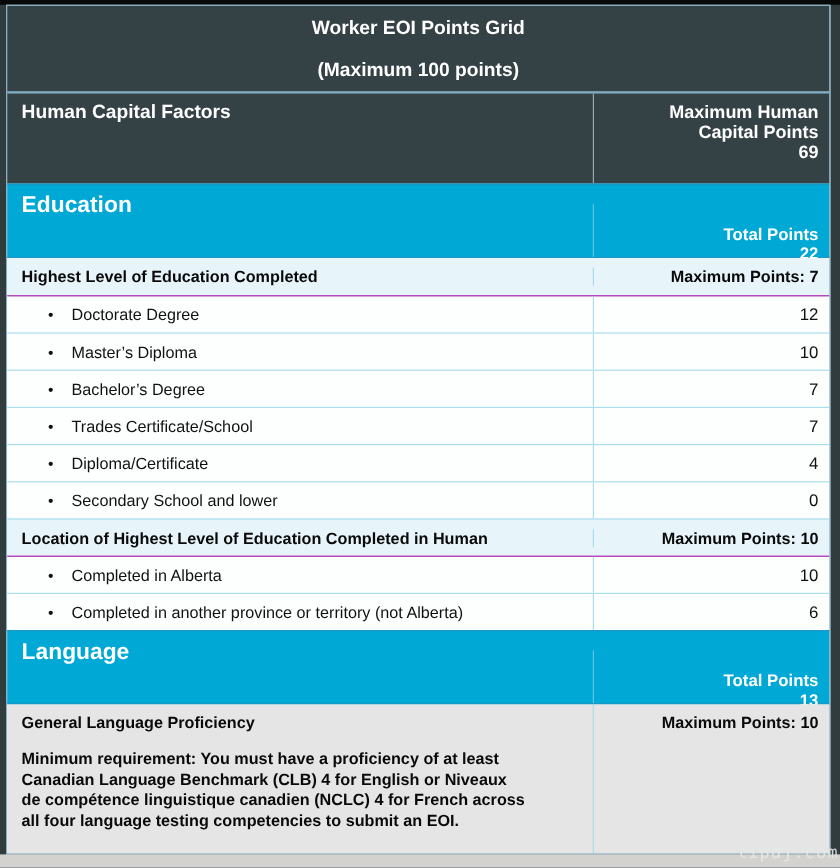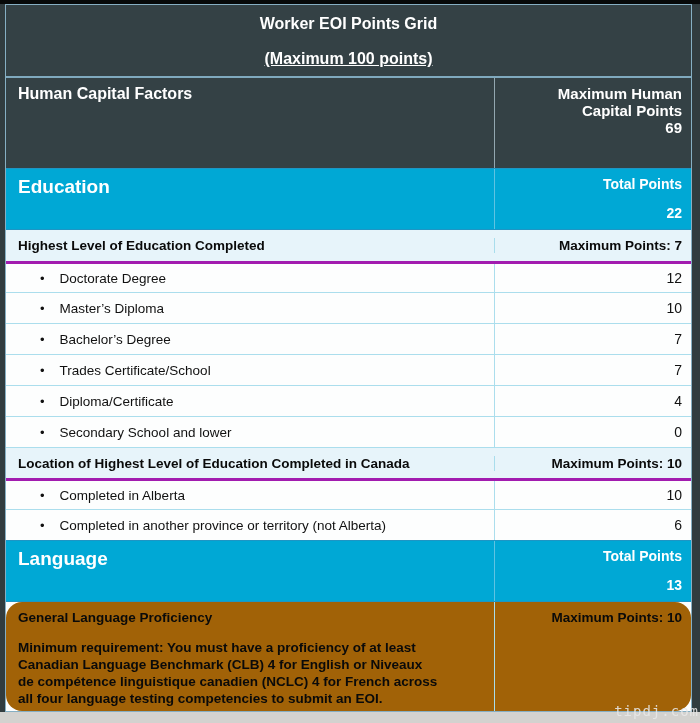--- a/index.html
+++ b/index.html
@@ -19,54 +19,54 @@
   .row { display:flex; flex:0 0 auto; box-sizing:border-box; }
   .cell { box-sizing:border-box; }
   .cell.left { flex:1 1 auto; padding-left:12px; min-width:0; }
   .cell.right { flex:0 0 197px; text-align:right; padding-right:9px; }
 
   
   .title-row {
     display:block; height:71px; background:#344145; color:#FFFFFF;
     text-align:center; font-weight:bold; font-size:16px; padding-top:10px;
   }
-  .title-row .t2 { margin-top:17px;text-decoration:underline; }
+  .title-row .t2 { margin-top:17px; }
 
   
-  .colheader-row { height:92px; background:#344145; color:#FFFFFF; font-weight:bold; border-top:2px solid #7FA9BE;gap:24px; }
+  .colheader-row { height:77px; background:#344145; color:#FFFFFF; font-weight:bold; border-top:2px solid #7FA9BE;gap:24px; }
   .colheader-row .left { font-size:16px; padding-top:7px; }
   .colheader-row .right {
     border-left:1px solid #93A7B0; font-size:15px;
     display:flex; flex-direction:column; justify-content:flex-start;
     padding-top:7px; padding-bottom:9px;
   }
   .prewrap { white-space:pre-line; }
 
   
   .band { height:62px; background:#00A8D5; color:#FFFFFF; font-weight:bold; border-top:1px solid #1E95C4; border-bottom:1px solid #1E95C4; }
   .band .left { font-size:19px; padding-top:7px; }
   .band .right {
     border-left:1px solid #5FC3E2; font-size:14px;
     display:flex; flex-direction:column; justify-content:space-between;
-    padding-top:7px; padding-bottom:8px;
+    padding-top:17px; padding-bottom:8px;margin-top:16px;
   }
 
   
   .subhead { height:31px; background:#E7F4FA; font-weight:bold; font-size:13.5px; align-items:center; color:#0A0A0A; }
   .subhead .right { border-left:1px solid #A9DDEC; }
-  .subhead + .item { border-top:3px solid #a21caf; }
+  .subhead + .item { border-top:1px solid #a21caf; }
 
   
   .item { height:31px; background:#FDFEFE; font-size:13.5px; align-items:center; color:#111; }
   .item + .item, .item + .subhead { border-top:1px solid #ABDEED; }
   .item .right { border-left:1px solid #ABDEED; font-size:14px; align-self:stretch; display:flex; align-items:center; justify-content:flex-end; }
   .bullet { display:inline-block; margin:0 15px 0 22px; font-size:13px; color:#111; }
 
   
-  .bottom-row { flex:1 1 auto; background:#a16207; color:#0A0A0A;border-radius:16px; }
+  .bottom-row { flex:1 1 auto; background:#e5e5e5; color:#0A0A0A; }
   .bottom-row .left { padding-top:8px; padding-right:16px; }
   .bottom-row .right { border-left:1px solid #A9DDEC; font-weight:bold; font-size:13.5px; padding-top:8px; }
   .gen-heading { font-weight:bold; font-size:13.5px; }
   .note { font-weight:bold; font-size:13.5px; line-height:17px; margin-top:14px; }
 
   .watermark {
     position:absolute; right:1px; bottom:4px; z-index:9;
     font-family:"DejaVu Sans Mono",monospace; font-size:14px;
     color:rgba(232,232,232,0.88); letter-spacing:1px;
   }
@@ -124,21 +124,21 @@
   <div class="row item">
     <div class="cell left"><span class="bullet">•</span><span>Diploma/Certificate</span></div>
     <div class="cell right">4</div>
   </div>
   <div class="row item">
     <div class="cell left"><span class="bullet">•</span><span>Secondary School and lower</span></div>
     <div class="cell right">0</div>
   </div>
 
   <div class="row subhead">
-    <div class="cell left">Location of Highest Level of Education Completed in Canada</div>
+    <div class="cell left">Location of Highest Level of Education Completed in Human</div>
     <div class="cell right">Maximum Points: 10</div>
   </div>
 
   <div class="row item">
     <div class="cell left"><span class="bullet">•</span><span>Completed in Alberta</span></div>
     <div class="cell right">10</div>
   </div>
   <div class="row item">
     <div class="cell left"><span class="bullet">•</span><span>Completed in another province or territory (not Alberta)</span></div>
     <div class="cell right">6</div>

